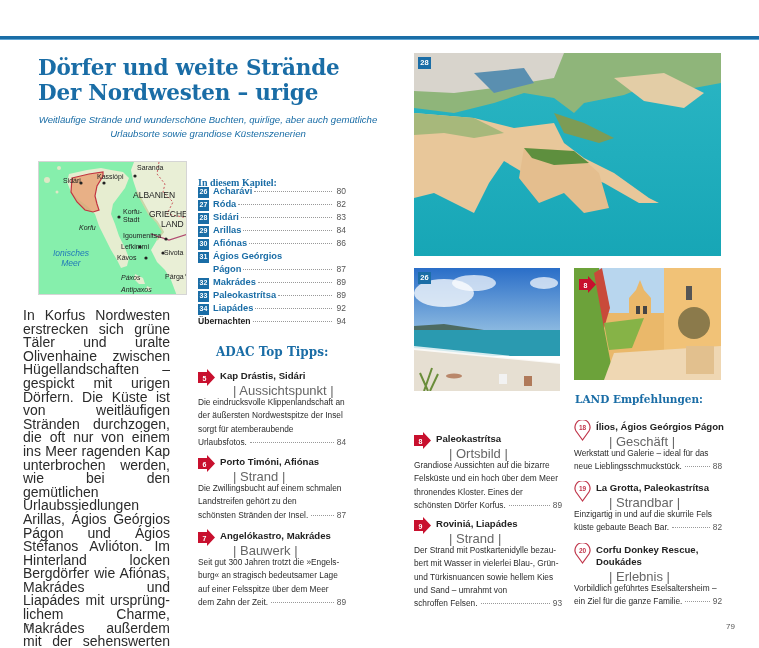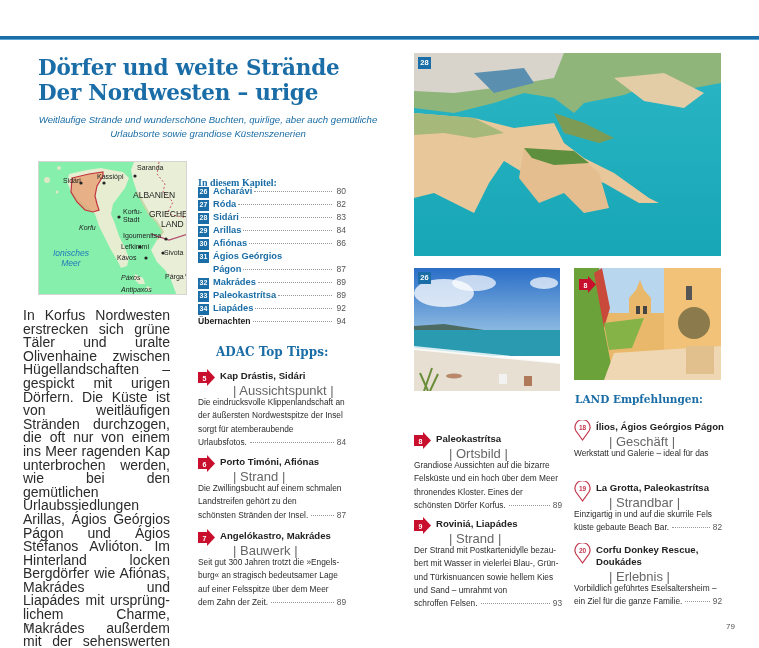--- a/index.html
+++ b/index.html
@@ -342,20 +342,25 @@
 
 <div class="tip" style="left:574px;top:420px;height:52px;">
   <svg class="emp-marker" viewBox="0 0 17 21">
       <path d="M8.5,20 L2,11 A7.5,7.5 0 1 1 15,11 Z" fill="#fff" stroke="#c0354a" stroke-width="1.2"></path>
       <text x="8.5" y="10" text-anchor="middle" font-size="6.5" font-weight="bold" fill="#c0354a" font-family="Liberation Sans, sans-serif">18</text>
     </svg>
   <div class="tip-title">Ílios, Ágios Geórgios Págon</div>
   <div class="tip-cat">| Geschäft |</div>
   <div class="tip-desc">
     <span>Werkstatt und Galerie – ideal für das</span>
+    <div class="tip-page-row">
+        <span>neue Lieblingsschmuckstück.</span>
+        <span class="dots"></span>
+        <span class="pg">88</span>
+      </div>
   </div>
 </div>
 
 <div class="tip" style="left:574px;top:481px;height:52px;">
   <svg class="emp-marker" viewBox="0 0 17 21">
       <path d="M8.5,20 L2,11 A7.5,7.5 0 1 1 15,11 Z" fill="#fff" stroke="#c0354a" stroke-width="1.2"></path>
       <text x="8.5" y="10" text-anchor="middle" font-size="6.5" font-weight="bold" fill="#c0354a" font-family="Liberation Sans, sans-serif">19</text>
     </svg>
   <div class="tip-title">La Grotta, Paleokastrítsa</div>
   <div class="tip-cat">| Strandbar |</div>

